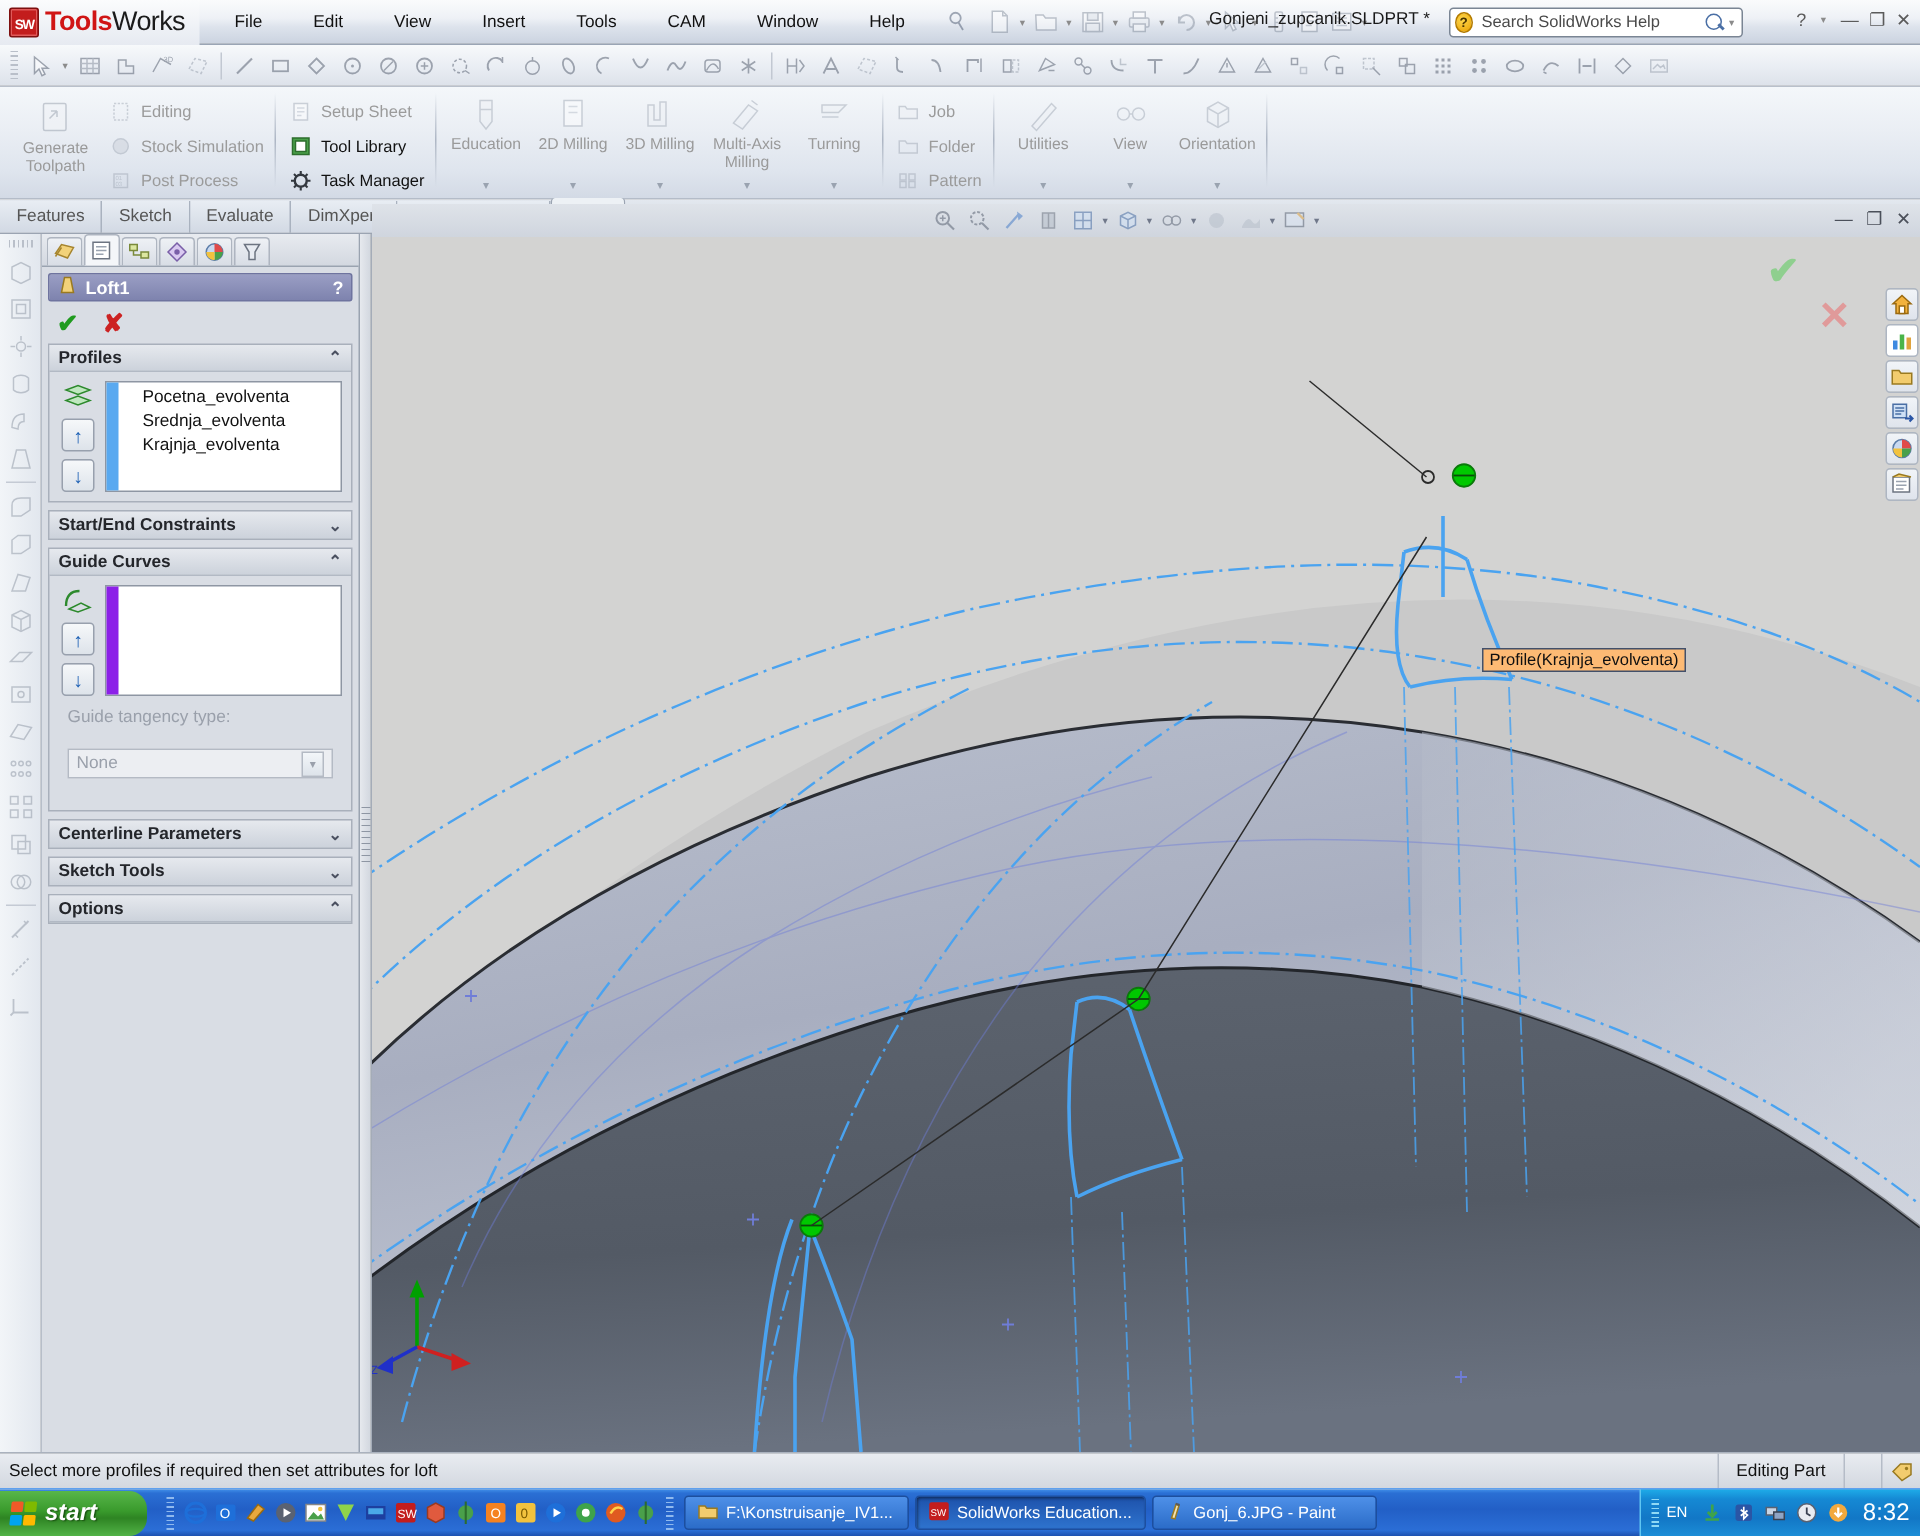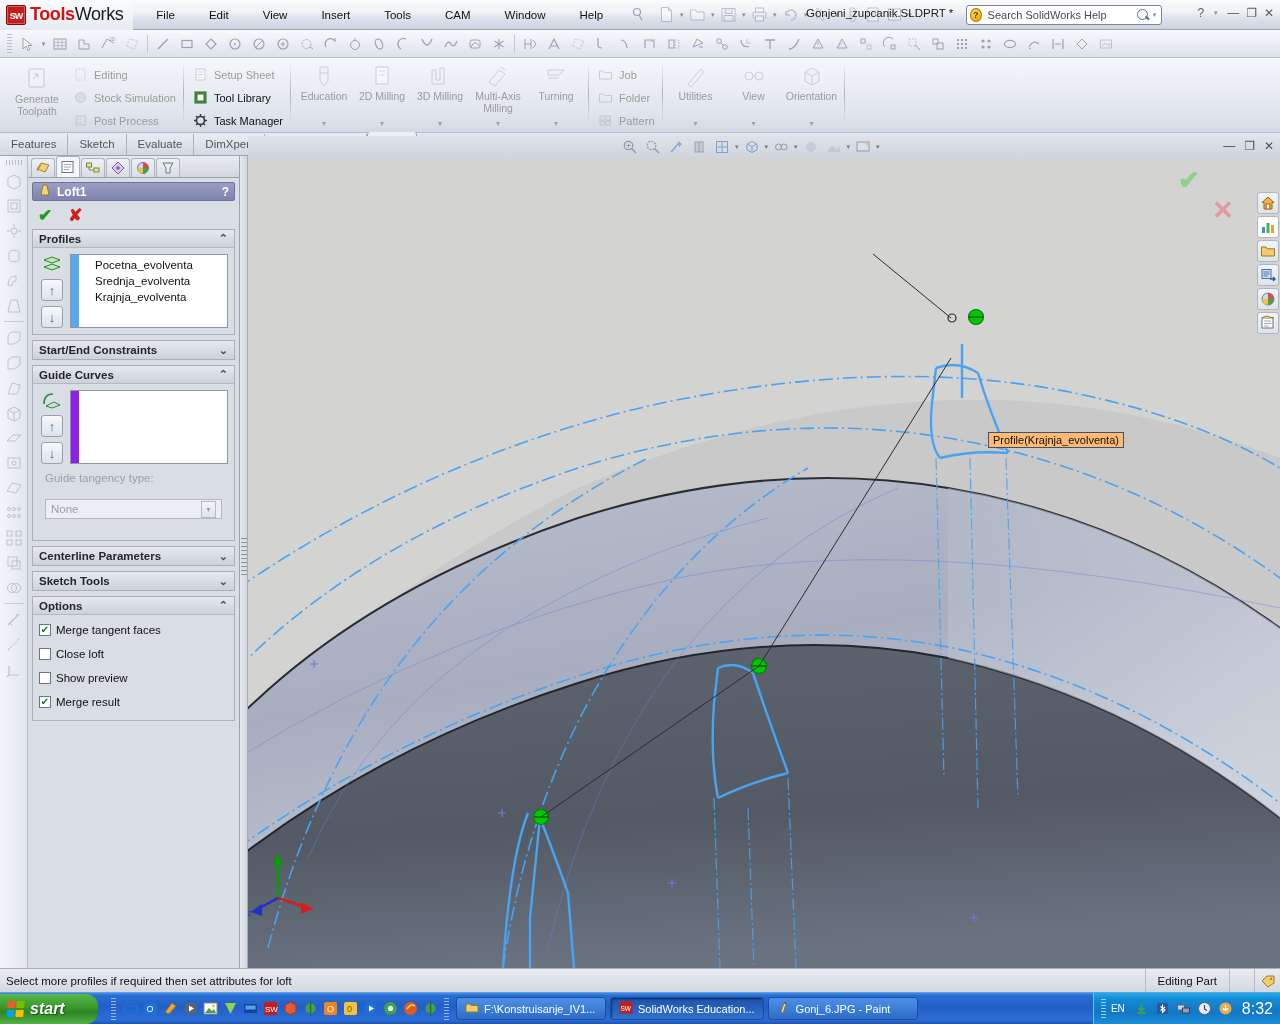--- a/index.html
+++ b/index.html
@@ -1133,38 +1133,20 @@
     <div class="collapsed">
       <span>Sketch Tools</span>
       <span class="chev">⌄</span>
     </div>
 
     <div class="pmbox">
       <div class="pmbox-hdr">
         <span>Options</span>
         <span class="chev">⌃</span>
       </div>
-      <div class="pmbox-body" style="padding:3px 6px 6px 6px;">
-        <div class="optrow">
-          <span class="cbx on"></span>
-          <span>Merge tangent faces</span>
-        </div>
-        <div class="optrow">
-          <span class="cbx"></span>
-          <span>Close loft</span>
-        </div>
-        <div class="optrow">
-          <span class="cbx"></span>
-          <span>Show preview</span>
-        </div>
-        <div class="optrow">
-          <span class="cbx on"></span>
-          <span>Merge result</span>
-        </div>
-      </div>
     </div>
   </div>
 
   <div class="pm-splitter">
     <div class="dots"></div>
   </div>
 
   <div class="gfx-hdr">
     <div class="gfx-tools">
       <div class="gfi">

